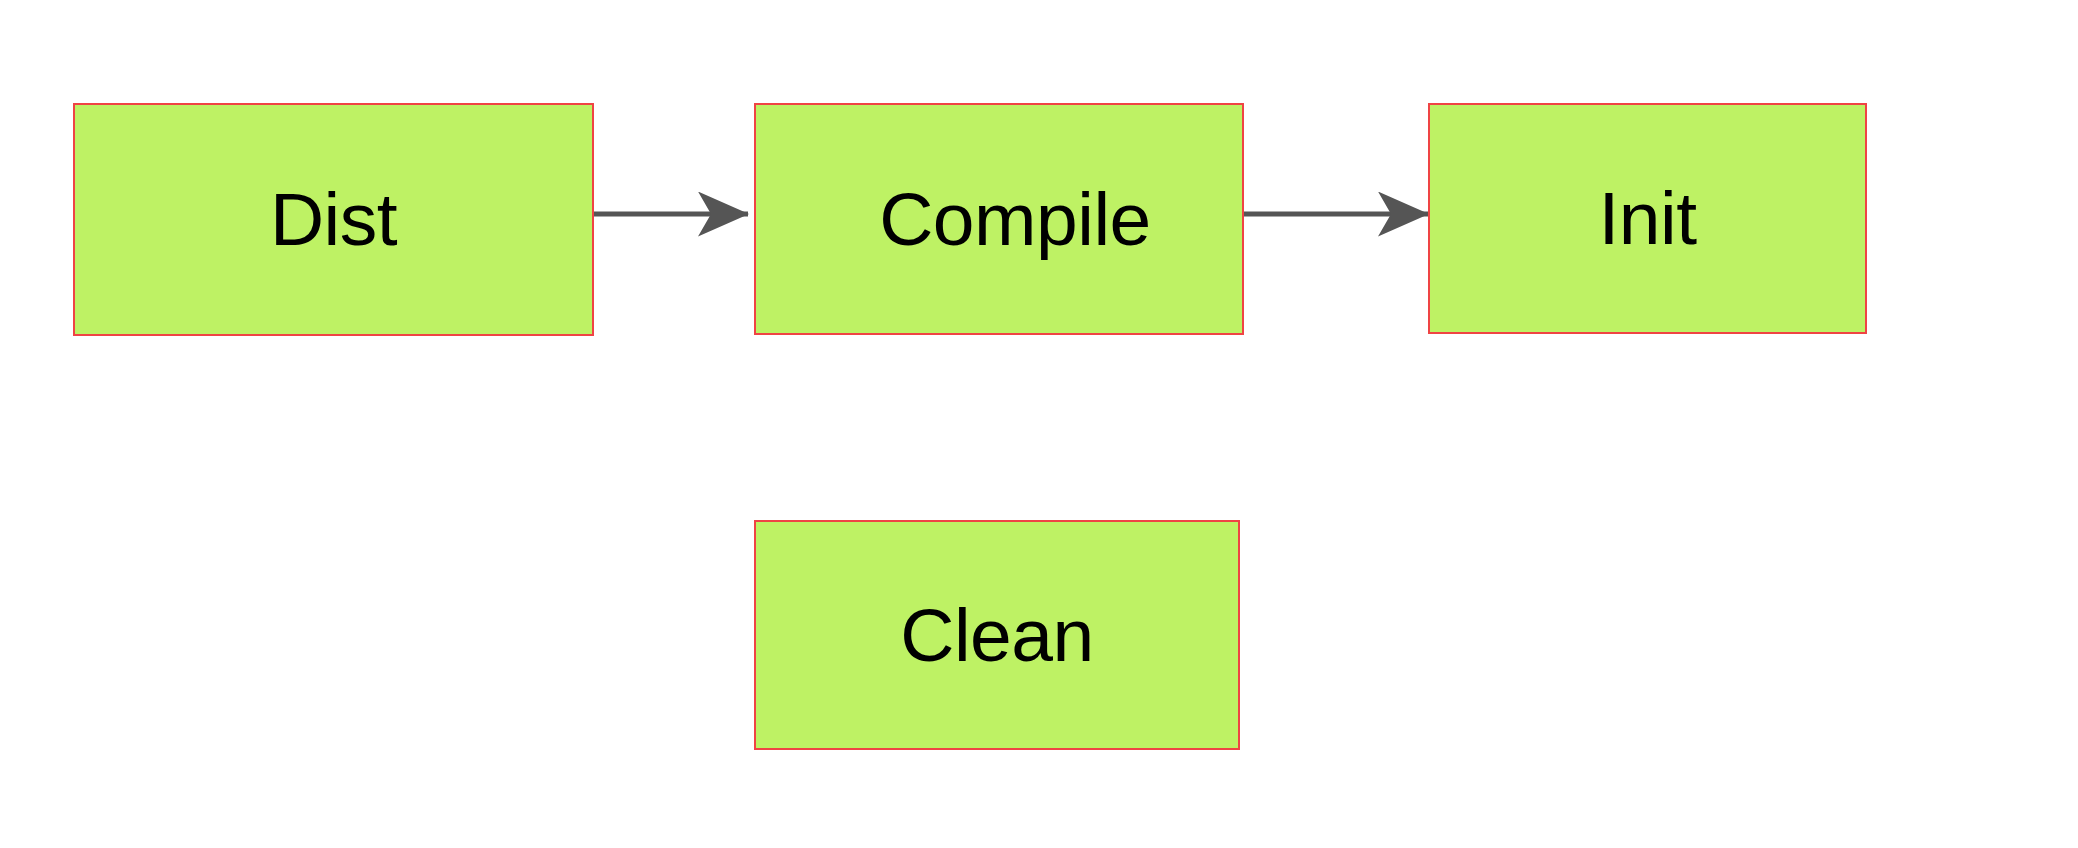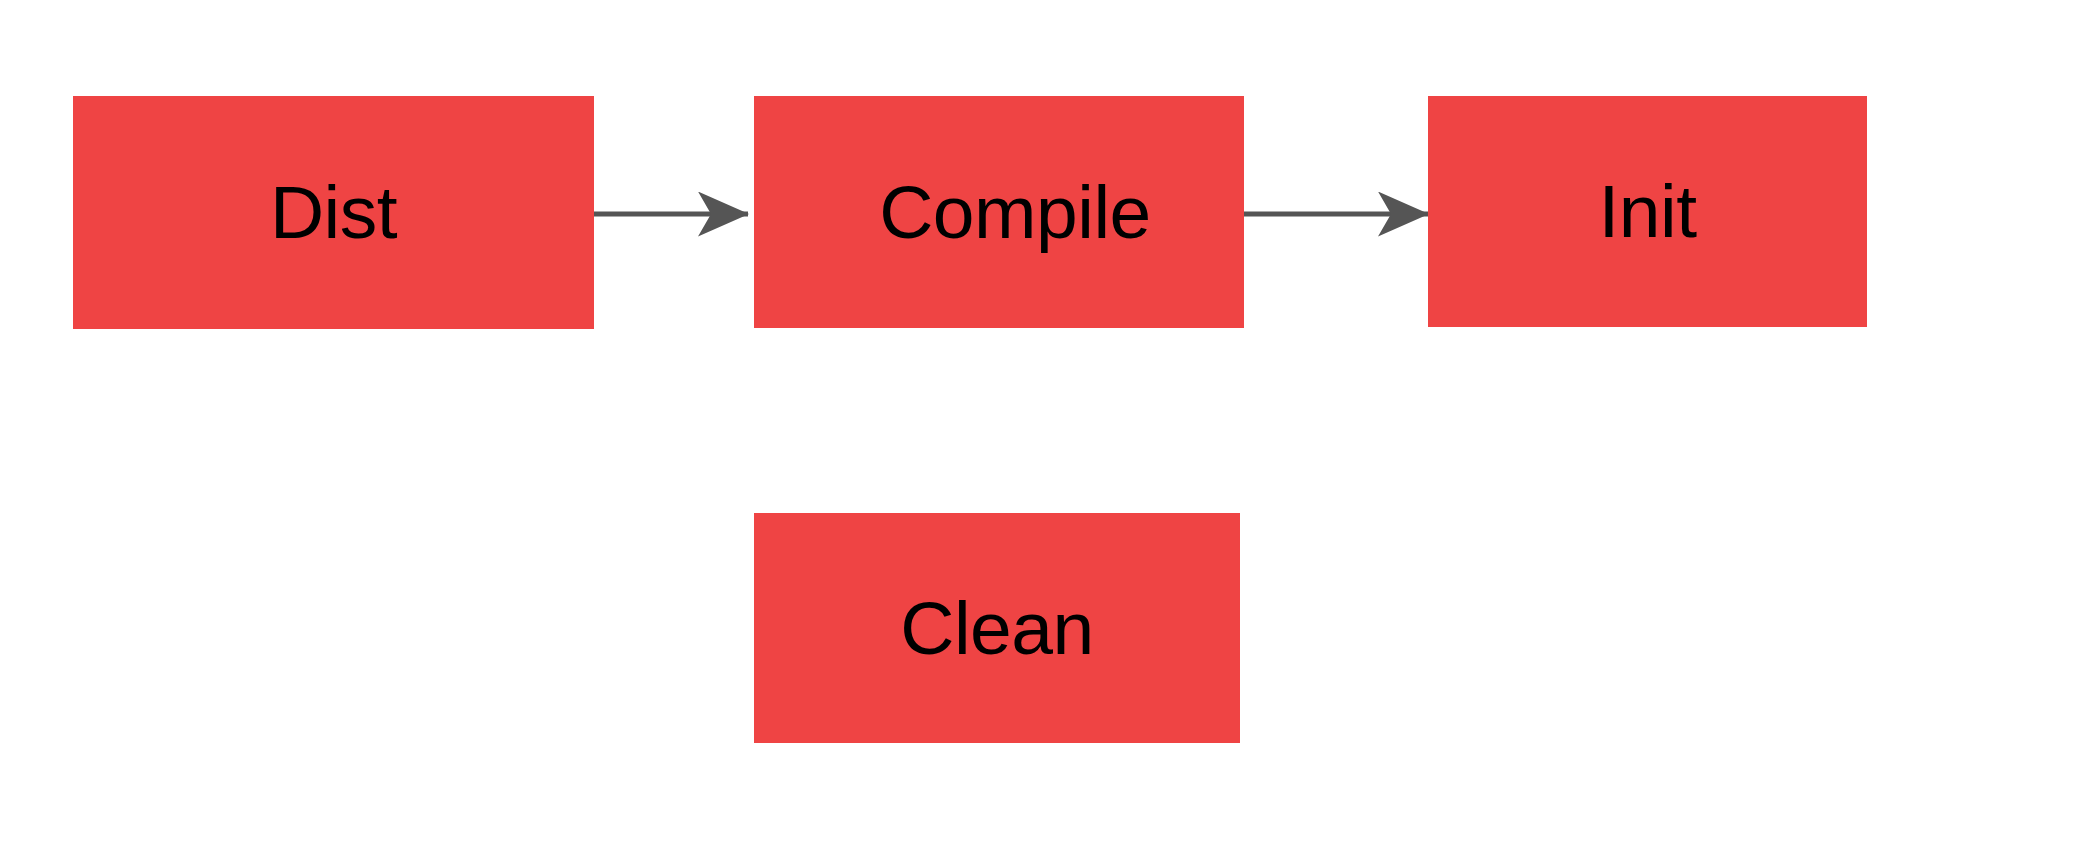--- a/index.html
+++ b/index.html
@@ -14,25 +14,26 @@
   #canvas {
     position: relative;
     width: 2078px;
     height: 848px;
     background: #ffffff;
     overflow: hidden;
   }
   .node {
     position: absolute;
     box-sizing: border-box;
-    background: #ef4444;
+    background: #bef264;
     border: 2px solid #ef4444;
     display: flex;
     align-items: center;
     justify-content: center;
+    margin-top: 7px;
   }
   .node-label {
     font-family: "Liberation Sans", sans-serif;
     font-size: 75px;
     font-weight: 400;
     color: #000000;
     line-height: 1;
     letter-spacing: -0.5px;
     white-space: nowrap;
     user-select: none;

